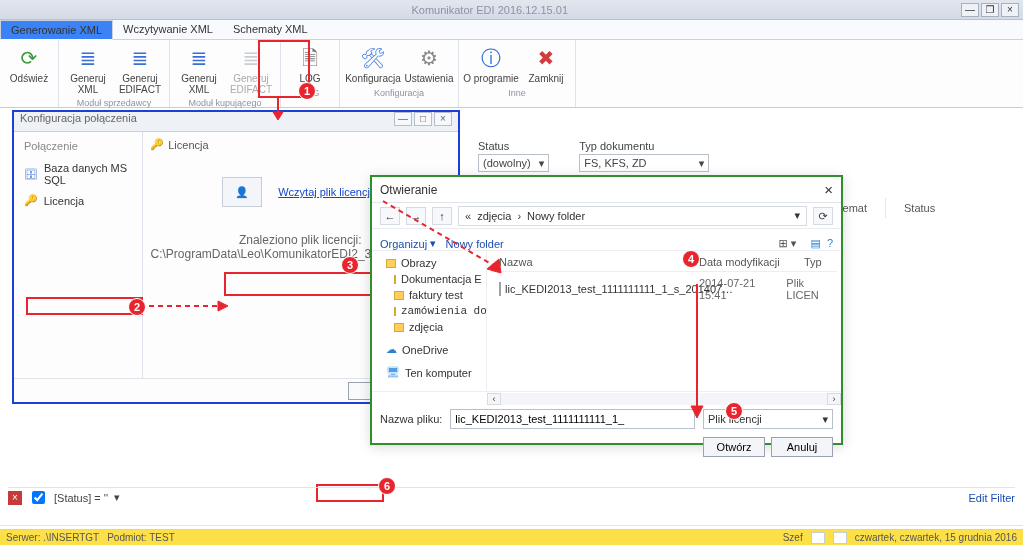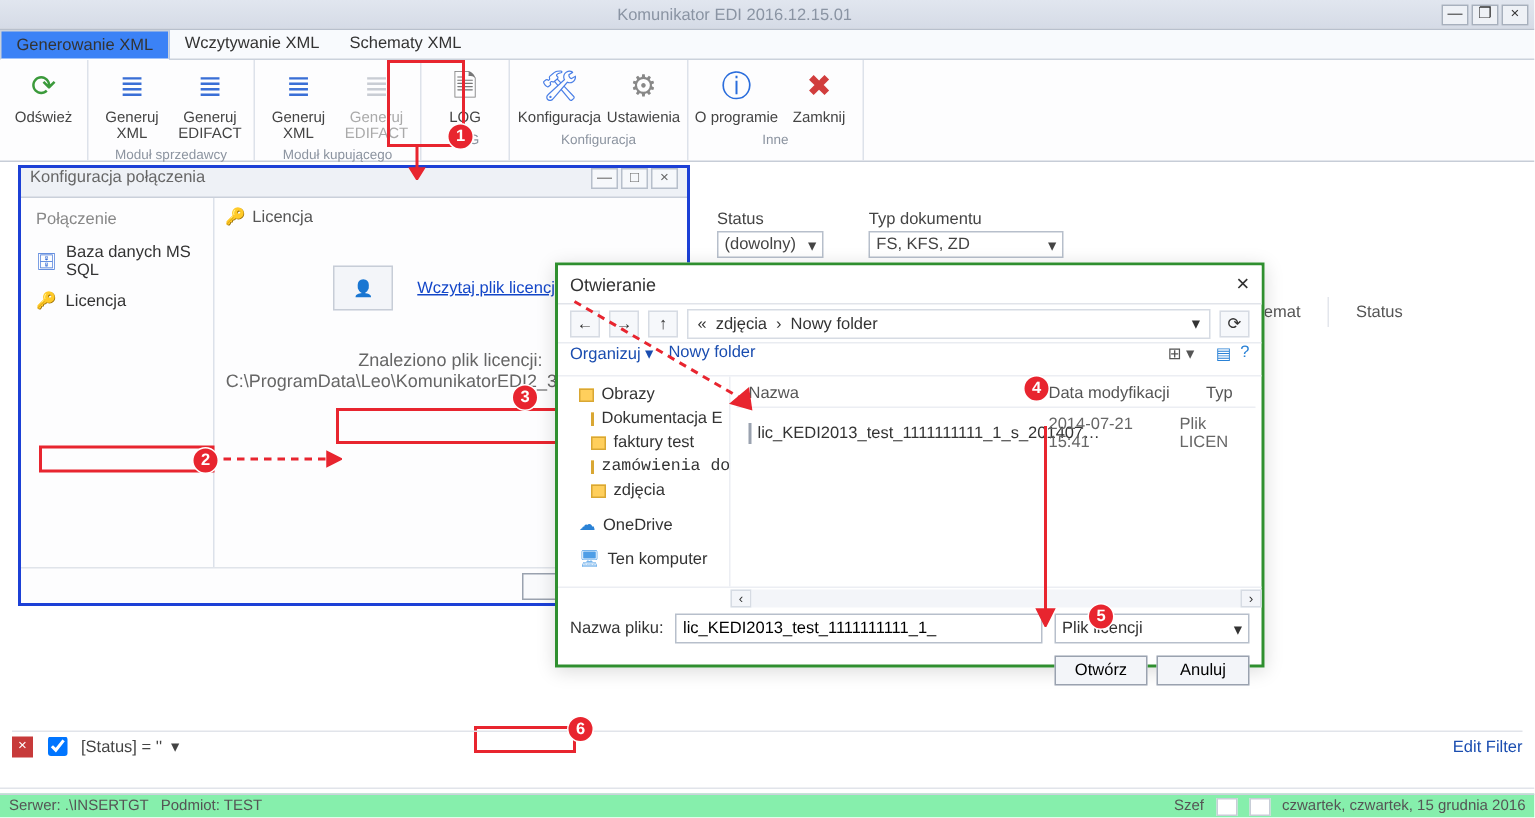--- a/index.html
+++ b/index.html
@@ -62,21 +62,21 @@
   .grid-header .col { padding: 4px 18px; border-left: 1px solid #e3e6ec; }
 
   
   .open-dlg { position: absolute; left: 370px; top: 175px; width: 473px; height: 270px; border: 2px solid #2f8f2f; background: #fff; z-index: 20; box-shadow: 0 2px 12px rgba(0,0,0,.15); }
   .od-title { height: 26px; background: #fff; border-bottom: 1px solid #e1e4ea; display: flex; align-items: center; padding: 0 8px; font-size: 12px; }
   .od-title .sp { flex: 1; }
   .od-nav { height: 26px; display: flex; align-items: center; gap: 6px; padding: 0 8px; border-bottom: 1px solid #e9ecf1; }
   .od-nav .navbtn { width: 20px; height: 18px; border: 1px solid #d6dbe3; background: #f6f8fb; text-align: center; line-height: 16px; }
   .od-crumbs { flex: 1; height: 20px; border: 1px solid #d6dbe3; display: flex; align-items: center; padding: 0 6px; gap: 6px; font-size: 11px; color: #333; }
   .od-search { width: 155px; height: 20px; border: 1px solid #d6dbe3; display: flex; align-items: center; padding: 0 6px; color: #9aa2af; gap: 6px; }
-  .od-toolbar { height: 22px; display: flex; align-items: flex-start; gap: 10px; padding: 0 8px; border-bottom: 1px solid #eceef3; font-size: 11px; color: #1a4db0; }
+  .od-toolbar { height: 22px; display: flex; align-items: flex-end; gap: 10px; padding: 0 8px; border-bottom: 1px solid #eceef3; font-size: 11px; color: #1a4db0; }
   .od-toolbar .tbbtn { display: flex; align-items: center; gap: 3px; }
   .od-toolbar .right { margin-left: auto; display: flex; gap: 6px; }
   .od-body { display: flex; height: 140px; }
   .od-tree { width: 115px; border-right: 1px solid #eceef3; padding: 4px 4px; overflow: hidden; }
   .od-tree .titem { display: flex; align-items: center; gap: 5px; padding: 2px 2px 2px 10px; font-size: 11px; color: #333; white-space: nowrap; }
   .od-tree .titem .fold { width: 10px; height: 9px; background: #ffcf5c; border: 1px solid #d9a733; }
   .od-list { flex: 1; position: relative; padding: 2px 4px; font-size: 11px; overflow: hidden; }
   .od-list .cols { display: flex; color: #555; border-bottom: 1px solid #eceef3; }
   .od-list .cols .c { padding: 3px 8px; }
   .od-list .cols .c1 { width: 200px; }
@@ -100,21 +100,21 @@
   .od-btn { width: 62px; height: 20px; border: 1px solid #9aa2af; background: #f3f5f9; font-size: 11px; }
 
   
   .filterbar { position: absolute; left: 8px; right: 8px; bottom: 38px; height: 20px; border-top: 1px solid #e1e4ea; display: flex; align-items: center; gap: 6px; font-size: 11px; color: #444; }
   .filterbar .x { width: 14px; height: 14px; background: #c73a3a; color: #fff; text-align: center; line-height: 14px; font-size: 10px; }
   .filterbar .sp { flex: 1; }
   .filterbar .edit { color: #1a4db0; }
 
   
   .statusbar { position: absolute; left: 0; right: 0; bottom: 16px; height: 4px; border-top: 1px solid #e1e4ea; }
-  .statusbar2 { position: absolute; left: 0; right: 0; bottom: 0; height: 16px; background: #86efac; border-top: 1px solid #cbd2dc; display: flex; align-items: center; padding: 0 6px; font-size: 10px; color: #555; gap: 8px; }
+  .statusbar2 { position: absolute; left: 0; right: 0; bottom: 0; height: 16px; background: #fde047; border-top: 1px solid #cbd2dc; display: flex; align-items: center; padding: 0 6px; font-size: 10px; color: #555; gap: 8px; }
   .statusbar2 .sp { flex: 1; }
   .statusbar2 .sicon { width: 14px; height: 12px; border: 1px solid #c7cdd7; background: #fff; }
 
   .key-ico { color: #c9a017; font-size: 11px; }
 </style>
 </head>
 <body>
 
 <div class="titlebar">
   <span class="app-icon">edi</span>

